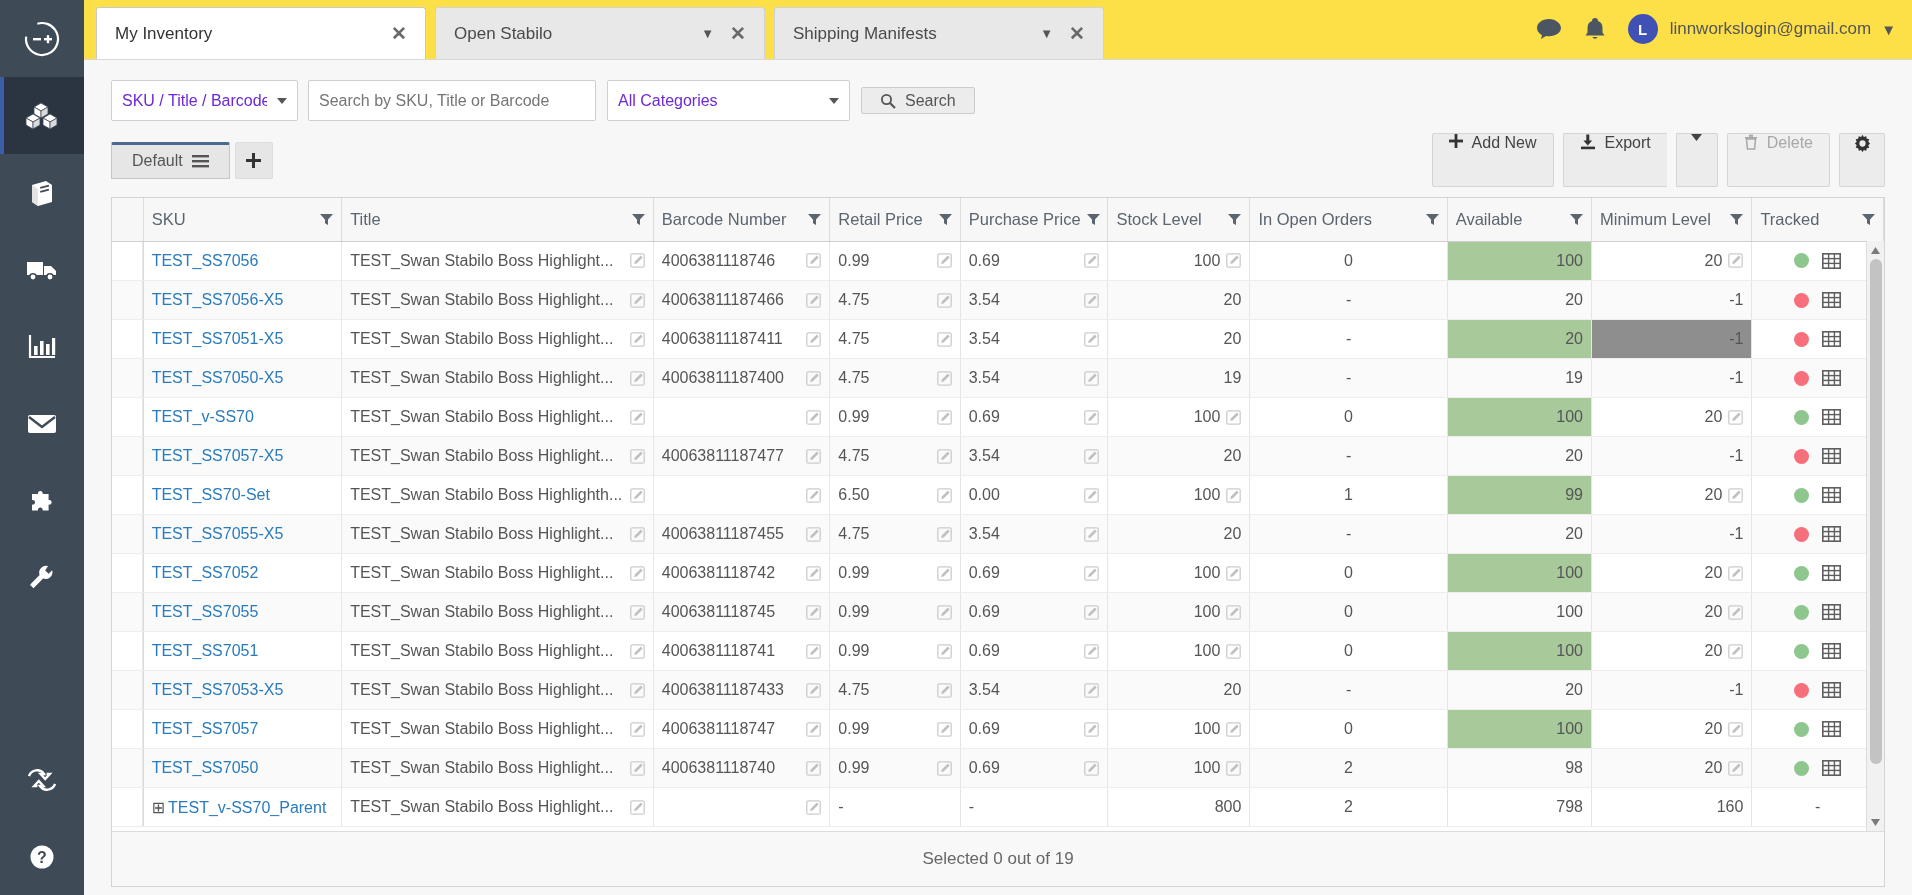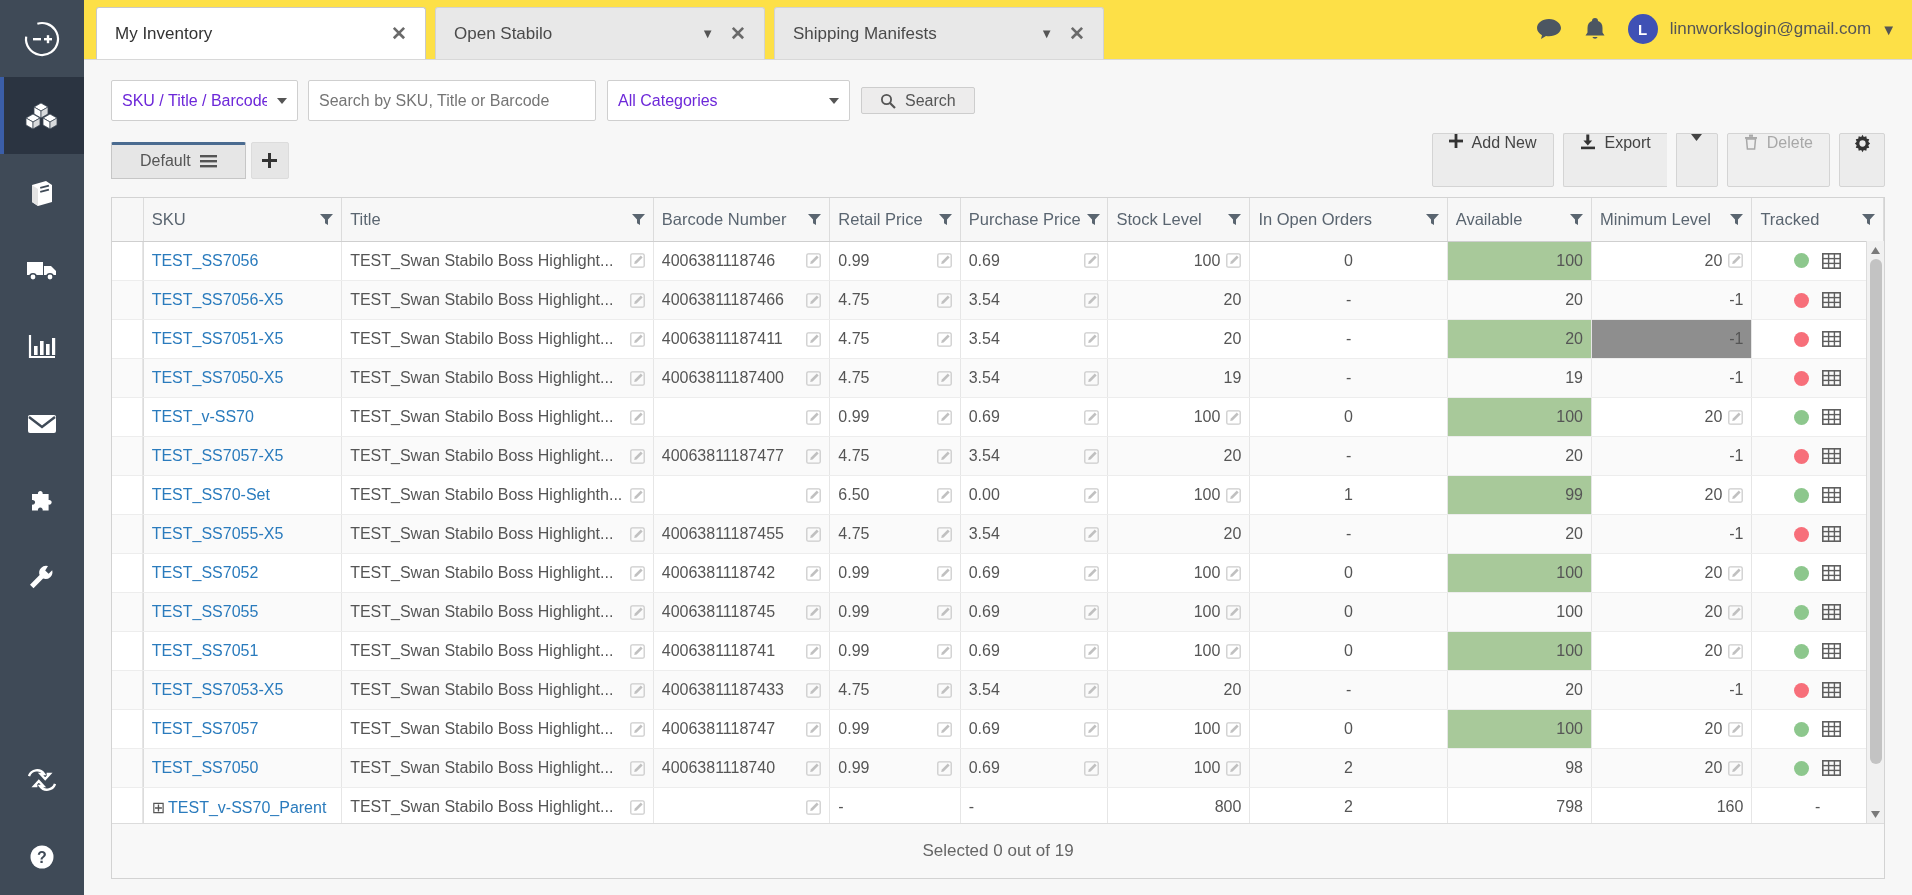--- a/index.html
+++ b/index.html
@@ -94,21 +94,21 @@
   .btn-search {
     height: 27px; margin-left: 11px; padding: 0 18px;
     background: #edecec; border: 1px solid #cdcdcd; border-radius: 2px;
     font-size: 16px; color: #555; cursor: pointer;
     display: flex; align-items: center; gap: 9px;
     font-family: "Liberation Sans", sans-serif;
   }
 
   .viewsbar { display: flex; align-items: center; padding: 12px 0 0 27px; position: relative; }
   .view-tab {
-    height: 37px; padding: 0 28px;
+    height: 37px; padding: 0 20px;
     background: #e6e6e6; border: 1px solid #c6c6c6; border-top: 3px solid #4a6b90;
     display: flex; align-items: center; gap: 9px;
     font-size: 16px; color: #555; cursor: pointer; border-radius: 2px 2px 0 0;
   }
   .view-add {
     height: 37px; width: 38px; margin-left: 5px;
     background: #e6e6e6; border: 1px solid #dcdcdc;
     display: flex; align-items: center; justify-content: center;
     font-size: 19px; color: #333; cursor: pointer; border-radius: 2px;
   }
@@ -120,21 +120,21 @@
     display: flex; align-items: flex-start; gap: 9px;
     font-family: "Liberation Sans", sans-serif; white-space: nowrap;
   }
   .btn.split { border-radius: 2px 0 0 2px; border-right: none; }
   .btn.caretbtn { width: 42px; padding: 0; justify-content: center; border-radius: 0 2px 2px 0; }
   .btn.disabled { color: #a8a8a8; background: #efefef; }
   .btn.gear { width: 46px; padding: 0; justify-content: center; font-size: 19px; }
 
   
   .gridwrap {
-    margin: 10px 27px 16px 27px;
+    margin: 10px 27px 8px 27px;
     border: 1px solid #d3d3d3; background: #fff;
     flex: 1 1 auto; min-height: 0; display: flex; flex-direction: column;
     position: relative;
   }
   .gridscroll { flex: 1 1 auto; overflow: hidden; position: relative; }
   table.grid { border-collapse: collapse; width: 100%; table-layout: fixed; font-size: 16px; }
   table.grid th {
     background: #f7f7f7; color: #5a6570; font-weight: normal;
     font-size: 16.5px; text-align: left;
     height: 43px; padding: 0 8px;

